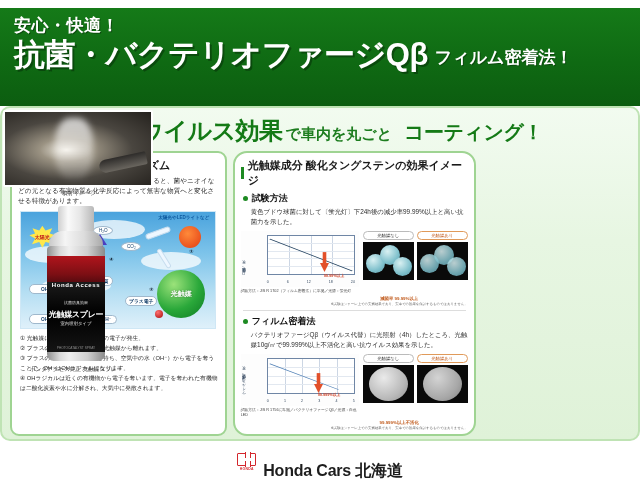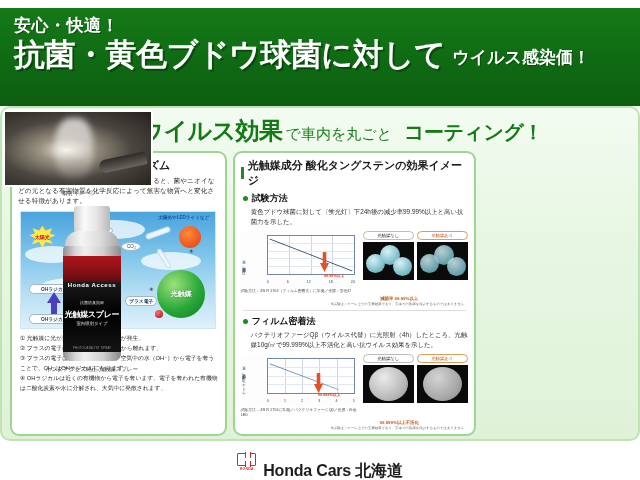--- a/index.html
+++ b/index.html
@@ -34,32 +34,32 @@
   .body-area {
     position:absolute; left:0; top:106px; width:640px; height:335px;
     background:linear-gradient(180deg,#f2fbf0 0%,#e7f6e2 40%,#dff2d8 100%);
     border:2px solid #bfe3b4; border-radius:10px;
   }
   .sub-headline {
     display:flex; align-items:baseline; padding:7px 0 0 10px; white-space:nowrap;
   }
   .sh-sm { color:#1d7d1f; font-size:15px; font-weight:bold; }
   .sh-lg { color:#147a16; font-size:24px; font-weight:bold; letter-spacing:-.5px; margin:0 3px; }
-  .sh-md { color:#1d7d1f; font-size:15px; font-weight:normal; }
+  .sh-md { color:#1d7d1f; font-size:15px; font-weight:bold; }
   .sh-bg { color:#147a16; font-size:20px; font-weight:bold; letter-spacing:-.5px;margin-left:12px; }
 
   
   .panels { display:flex; gap:6px; padding:4px 6px 0 8px; }
 
   .panel {
     background:#ffffff; border:2px solid #9fd492; border-radius:9px;
     padding:5px 6px;
   }
   .panel-left { width:219px; height:285px; }
-  .panel-mid  { width:243px; height:285px; }
+  .panel-mid  { width:243px; height:285px;border-radius:14px; }
   .panel-right{ width:152px; height:285px; border:none; background:transparent; padding:0; }
 
   .panel-title {
     display:flex; align-items:center; font-size:11px; font-weight:bold;
     color:#1a1a1a; margin-bottom:3px;
   }
   .bar { display:inline-block; width:3px; height:12px; background:#1d8a22; margin-right:4px; }
 
   .panel-desc { font-size:6.6px; color:#2b2b2b; line-height:1.55; letter-spacing:.1px; }
 
@@ -157,21 +157,21 @@
     position:absolute; left:1px; top:2px; overflow:hidden;
   }
   .mist { position:absolute; left:34%; top:8%; width:26%; height:84%;
     background:linear-gradient(180deg,rgba(255,255,255,.75),rgba(255,255,255,.12));
     filter:blur(3px); border-radius:40%; }
   .nozzle { position:absolute; right:4px; bottom:16px; width:48px; height:13px;
     background:linear-gradient(180deg,#2e2c2a,#6a665f); border-radius:8px 2px 2px 8px;
     transform:rotate(-12deg); }
   .photo-label { position:absolute; left:60px; top:82px; font-size:5.6px; color:#333; }
 
-  .bottle-wrap { position:absolute; left:42px; top:98px; width:96px; height:162px; }
+  .bottle-wrap { position:absolute; left:26px; top:98px; width:96px; height:162px; }
   .cap {
     position:absolute; left:30px; top:0; width:36px; height:26px; border-radius:3px 3px 2px 2px;
     background:linear-gradient(90deg,#cfcfcf,#fafafa 28%,#e6e6e6 62%,#b8b8b8);
   }
   .shoulder {
     position:absolute; left:21px; top:25px; width:54px; height:16px;
     background:linear-gradient(90deg,#c9c9c9,#f5f5f5 30%,#dcdcdc 65%,#a9a9a9);
     border-radius:14px 14px 2px 2px;
   }
   .body-bot {
@@ -220,22 +220,22 @@
   .footer-title { font-size:16px; font-weight:bold; color:#1d1d1d; letter-spacing:-.2px;margin-top:20px; }
 </style>
 </head>
 <body>
 
 <div class="page">
 
   <div class="header">
     <div class="header-sub">安心・快適！</div>
     <div class="header-main-row">
-      <div class="header-main">抗菌・黄色ブドウ球菌に対して</div>
-      <div class="header-tail">ウイルス感染価！</div>
+      <div class="header-main">抗菌・バクテリオファージQβ</div>
+      <div class="header-tail">フィルム密着法！</div>
     </div>
   </div>
 
   <div class="body-area">
 
     <div class="sub-headline">
       <span class="sh-sm">高い</span>
       <span class="sh-lg">抗菌・抗ウイルス効果</span>
       <span class="sh-md">で車内を丸ごと</span>
       <span class="sh-bg">コーティング！</span>

